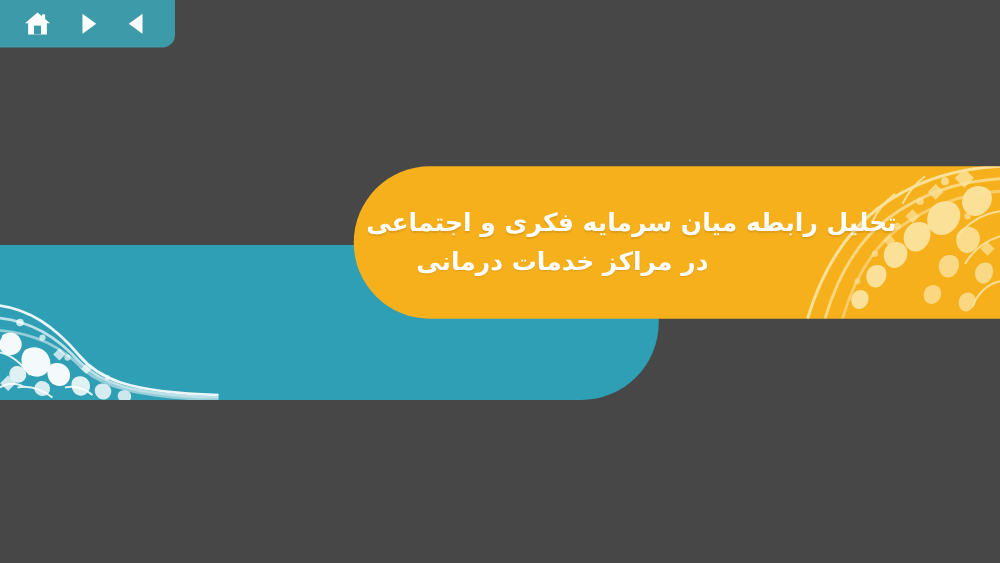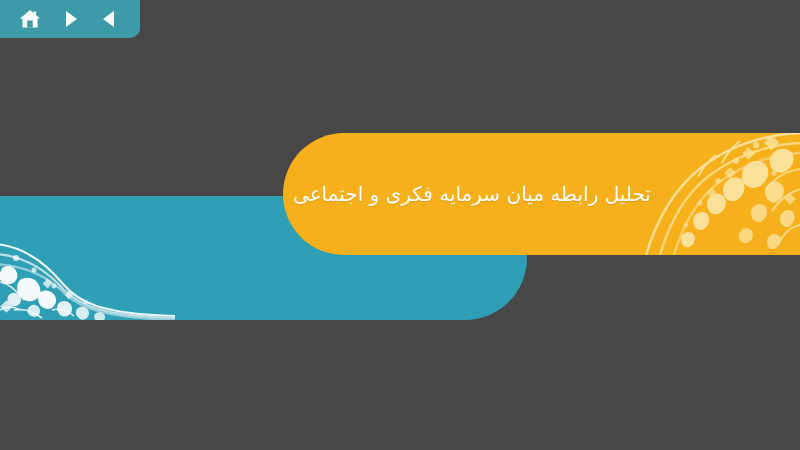--- a/index.html
+++ b/index.html
@@ -100,21 +100,21 @@
     align-items: flex-end;
     justify-content: center;
     padding-right: 18px;
     padding-left: 10px;
     box-sizing: border-box;
     pointer-events: none;
   }
   .title-line {
     color: #ffffff;
     font-size: 20px;
-    font-weight: normal;
+    font-weight: bold;
     line-height: 1.55;
     text-align: right;
     direction: rtl;
     white-space: nowrap;
     text-shadow: 0 1px 1px rgba(120,80,0,0.18);
   }
   #title-line-2 { padding-left: 40px; }
 </style>
 </head>
 <body>
@@ -195,20 +195,21 @@
         <path d="M 160 56 c -12 4 -22 12 -28 22"></path>
         <path d="M 100 8 c -8 6 -14 14 -18 22"></path>
         <path d="M 76 22 c -8 6 -14 14 -18 22"></path>
         <path d="M 160 92 c -10 2 -18 10 -22 20"></path>
       </g>
     </svg>
   </div>
 
   <div id="title-block">
     <div class="title-line" id="title-line-1">تحلیل رابطه میان سرمایه فکری و اجتماعی</div>
+    <div class="title-line" id="title-line-2">در مراکز خدمات درمانی</div>
   </div>
 
   <div id="navbar">
 
     <div class="nav-btn">
       <span>
         <svg width="20" height="20" viewBox="0 0 20 20" xmlns="http://www.w3.org/2000/svg">
           <path d="M 14 2 L 14 18 L 3 10 Z" fill="#ffffff"></path>
         </svg>
       </span>

